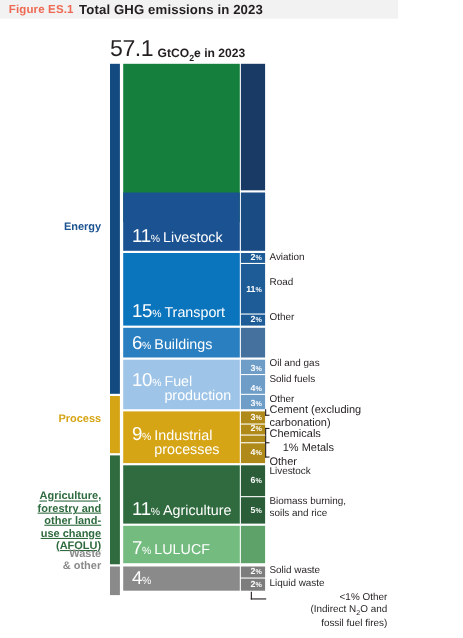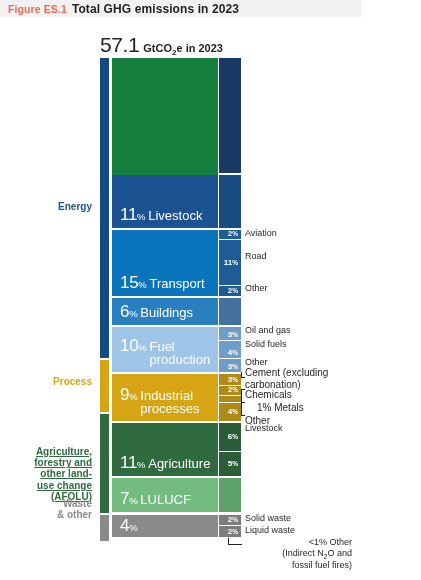--- a/index.html
+++ b/index.html
@@ -252,20 +252,24 @@
 
   <div class="leader" style="left:241px;top:344px;width:4px;height:1px;background:#231f20;"></div>
   <div class="leader" style="left:241px;top:338px;width:1px;height:7px;background:#231f20;"></div>
   <div class="rlabel small" style="top:344px;margin-left:12px;">1% Metals</div>
 
   <div class="leader" style="left:241px;top:357px;width:4px;height:1px;background:#231f20;"></div>
   <div class="leader" style="left:241px;top:344px;width:1px;height:14px;background:#231f20;"></div>
   <div class="rlabel small" style="top:357px;">Other</div>
 
   <div class="rlabel" style="top:365px;">Livestock</div>
+  <div class="rlabel" style="top:392px;width:95px;">
+    <span>Biomass burning,</span><br>
+    <span>soils and rice</span>
+  </div>
 
   <div class="rlabel" style="top:455px;">Solid waste</div>
   <div class="rlabel" style="top:467px;">Liquid waste</div>
 
   <div class="leader" style="left:228px;top:480px;width:1px;height:7px;background:#231f20;"></div>
   <div class="leader" style="left:228px;top:486px;width:14px;height:1px;background:#231f20;"></div>
   <div class="rlabel" style="left:242px;top:479px;width:110px;text-align:right;">
     <span>&lt;1% Other</span><br>
     <span><span>(Indirect N</span><sub>2</sub><span>O and</span></span><br>
     <span style="padding-left:7px;">fossil fuel fires)</span>

